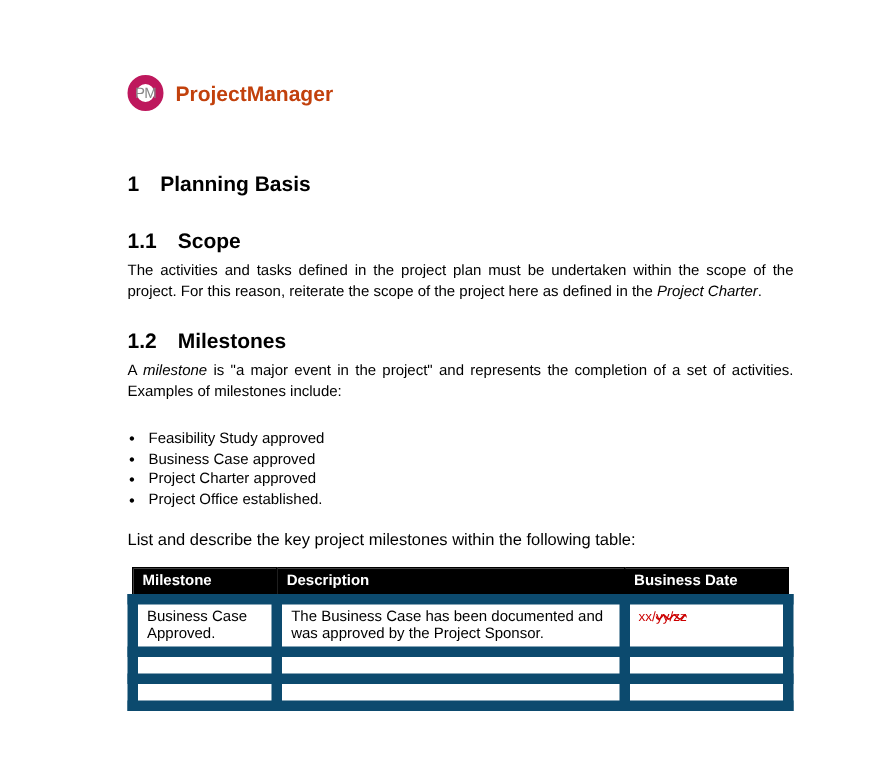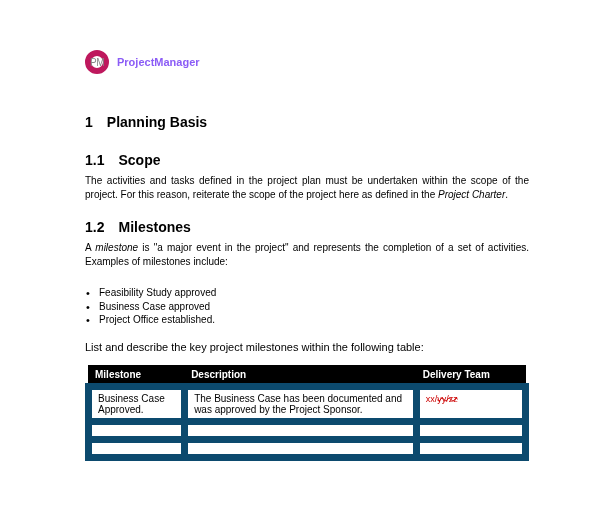--- a/index.html
+++ b/index.html
@@ -28,23 +28,23 @@
       border-radius: 50%;
       display: flex;
       align-items: flex-end;
       justify-content: center;
       font-size: 10px;
       font-weight: normal;
       color: #888;
       letter-spacing: -0.5px;
     }
     .brand-text {
-      font-size: 11px;
+      font-size: 14px;
       font-weight: bold;
-      color: #8b5cf6;
+      color: #c2410c;
     }
     .h1-row {
       display: flex;
       gap: 14px;
       font-size: 14px;
       font-weight: bold;
       margin-bottom: 22px;
     }
     .h2-row {
       display: flex;
@@ -146,31 +146,32 @@
   <span>Milestones</span>
 </div>
 
 <p class="para justify">
   <span>A </span><span class="italic">milestone</span><span> is "a major event in the project" and represents the completion of a set of activities. Examples of milestones include:</span>
 </p>
 
 <ul class="bullets">
   <li>Feasibility Study approved</li>
   <li>Business Case approved</li>
+  <li>Project Charter approved</li>
   <li>Project Office established.</li>
 </ul>
 
 <p class="table-intro">List and describe the key project milestones within the following table:</p>
 
 <table>
   <thead>
     <tr>
       <th class="col-ms">Milestone</th>
       <th class="col-desc">Description</th>
-      <th class="col-date">Delivery Team</th>
+      <th class="col-date">Business Date</th>
     </tr>
   </thead>
   <tbody>
     <tr>
       <td>Business Case Approved.</td>
       <td>The Business Case has been documented and was approved by the Project Sponsor.</td>
       <td>
         <span class="delivery-date"><span>xx/</span><span class="strike">yy/zz</span></span>
       </td>
     </tr>

